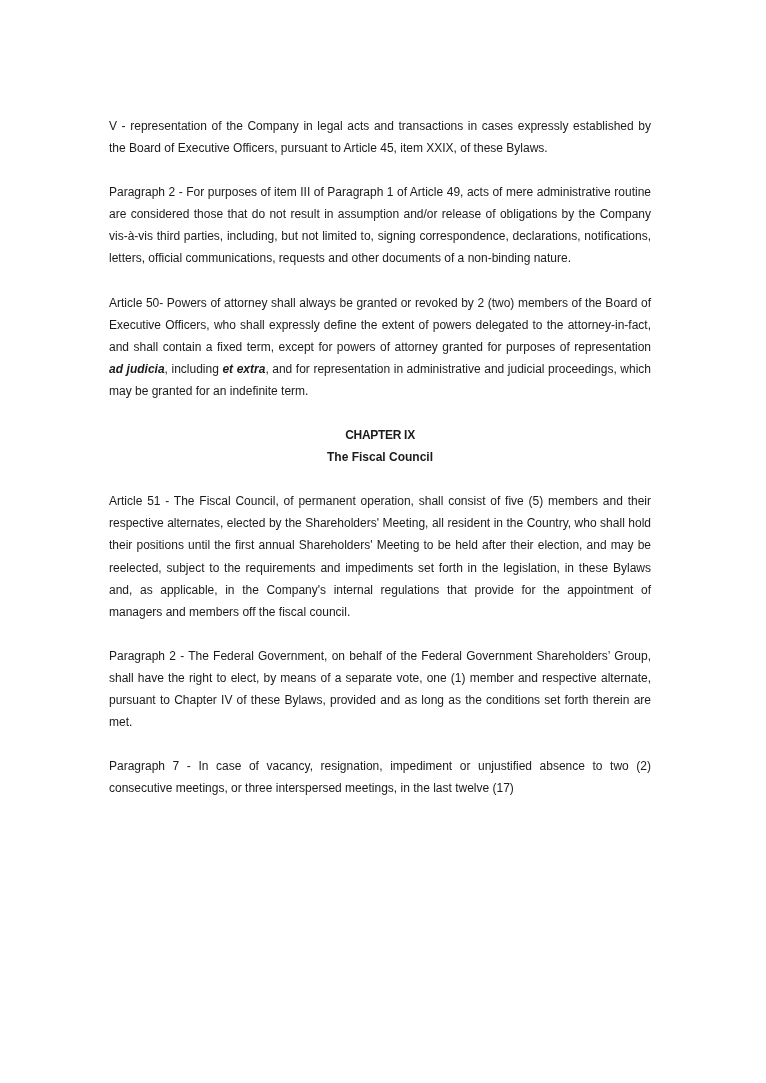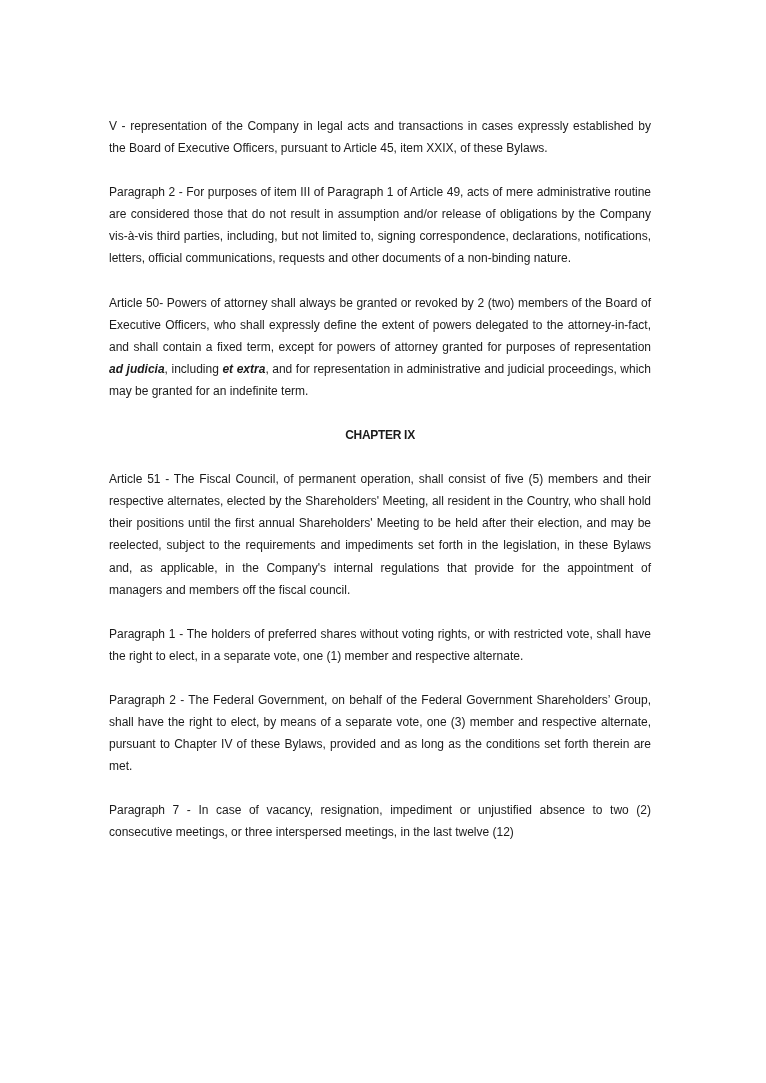--- a/index.html
+++ b/index.html
@@ -27,23 +27,23 @@
 <div class="page">
 
   <p class="para"><span>V - representation of the Company in legal acts and transactions in cases expressly established by the Board of Executive Officers, pursuant to Article 45, item XXIX, of these Bylaws.</span></p>
 
   <p class="para"><span class="lbl">Paragraph 2 -</span><span> For purposes of item III of Paragraph 1 of Article 49, acts of mere administrative routine are considered those that do not result in assumption and/or release of obligations by the Company vis-à-vis third parties, including, but not limited to, signing correspondence, declarations, notifications, letters, official communications, requests and other documents of a non-binding nature.</span></p>
 
   <p class="para"><span class="lbl">Article 50-</span><span> Powers of attorney shall always be granted or revoked by 2 (two) members of the Board of Executive Officers, who shall expressly define the extent of powers delegated to the attorney-in-fact, and shall contain a fixed term, except for powers of attorney granted for purposes of representation </span><span class="it">ad judicia</span><span>, including </span><span class="it">et extra</span><span>, and for representation in administrative and judicial proceedings, which may be granted for an indefinite term.</span></p>
 
   <div class="heading-block">
     <p class="heading">CHAPTER IX</p>
+    <p class="heading" style="letter-spacing:0">The Fiscal Council</p>
   </div>
 
   <p class="para"><span class="lbl">Article 51 -</span><span> The Fiscal Council, of permanent operation, shall consist of five (5) members and their respective alternates, elected by the Shareholders' Meeting, all resident in the Country, who shall hold their positions until the first annual Shareholders' Meeting to be held after their election, and may be reelected, subject to the requirements and impediments set forth in the legislation, in these Bylaws and, as applicable, in the Company's internal regulations that provide for the appointment of managers and members off the fiscal council.</span></p>
 
-  <p class="para"><span class="lbl">Paragraph 1 -</span><span> The holders of preferred shares without voting rights, or with restricted vote, shall have the right to elect, in a separate vote, one (1) member and respective alternate.</span></p>
 
-  <p class="para"><span class="lbl">Paragraph 2 -</span><span> The Federal Government, on behalf of the Federal Government Shareholders’ Group, shall have the right to elect, by means of a separate vote, one (3) member and respective alternate, pursuant to Chapter IV of these Bylaws, provided and as long as the conditions set forth therein are met.</span></p>
+  <p class="para"><span class="lbl">Paragraph 2 -</span><span> The Federal Government, on behalf of the Federal Government Shareholders’ Group, shall have the right to elect, by means of a separate vote, one (1) member and respective alternate, pursuant to Chapter IV of these Bylaws, provided and as long as the conditions set forth therein are met.</span></p>
 
-  <p class="para last"><span class="lbl">Paragraph 7 -</span><span> In case of vacancy, resignation, impediment or unjustified absence to two (2) consecutive meetings, or three interspersed meetings, in the last twelve (12)</span></p>
+  <p class="para last"><span class="lbl">Paragraph 7 -</span><span> In case of vacancy, resignation, impediment or unjustified absence to two (2) consecutive meetings, or three interspersed meetings, in the last twelve (17)</span></p>
 
 </div>
 
 </body></html>

